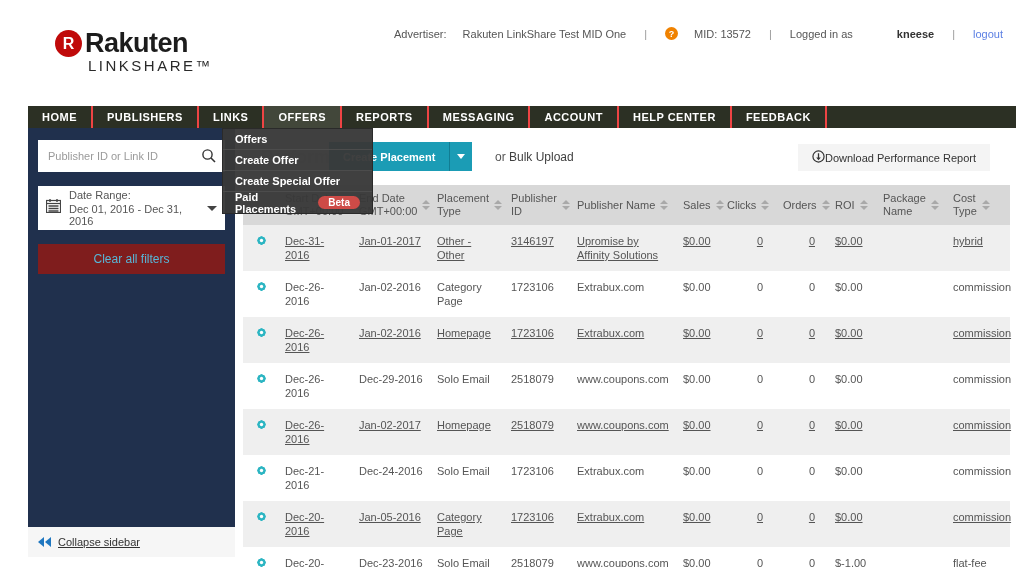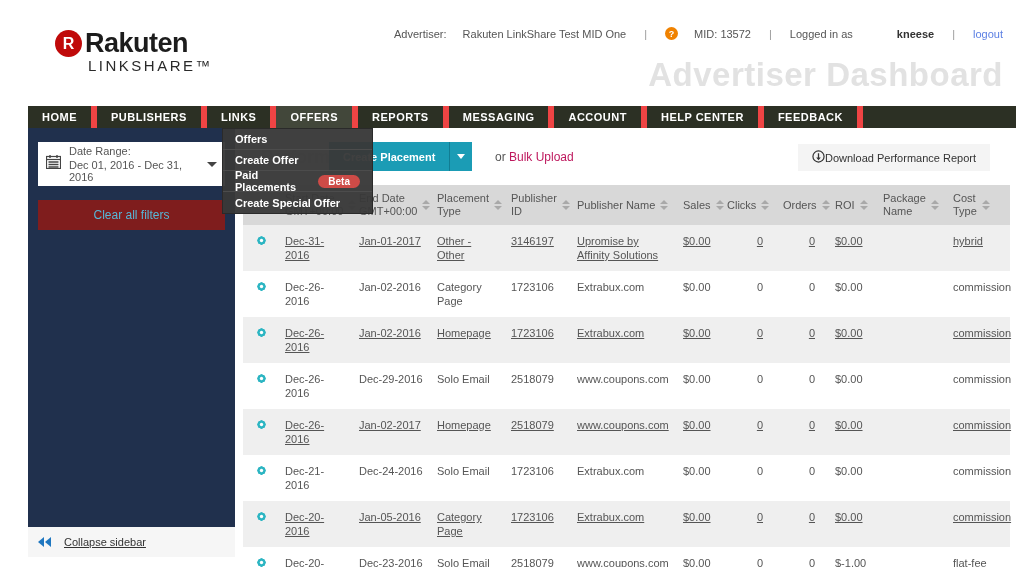--- a/index.html
+++ b/index.html
@@ -19,21 +19,21 @@
   .meta .sep { color:#999; padding:0 2px; }
   .help-badge { width:13px; height:13px; border-radius:50%; background:#f08200; color:#fff; font-size:9px; font-weight:bold;
                 display:inline-flex; align-items:center; justify-content:center; }
   .meta .user { font-weight:bold; color:#333;padding-left:28px; }
   .meta a.logout { color:#5b7fe3; text-decoration:none; }
   .dash-title { position:absolute; top:56px; right:30px; font-size:33px; font-weight:bold; color:#e2e2e2; letter-spacing:0.5px; }
 
   
   .navbar { position:absolute; left:28px; top:106px; width:988px; height:22px; background:#2c3024; display:flex; z-index:6; }
   .nav-item { color:#fff; font-size:11px; font-weight:bold; letter-spacing:0.5px; line-height:22px; padding:0 14px;
-              border-right:6px solid #ef4444; cursor:pointer; white-space:nowrap; }
+              border-right:2px solid #ef4444; cursor:pointer; white-space:nowrap; }
   .nav-item.active { background:#42473a; }
 
   
   .offers-menu { position:absolute; left:222px; top:128px; width:151px; z-index:10; background:rgba(56,56,56,0.96);
                  border:1px solid #2a2a2a; }
   .menu-item { display:flex; align-items:center; padding:4px 12px; height:21px; color:#fff; font-size:11px; font-weight:bold;
                border-bottom:1px solid #4c4c4c; cursor:pointer; }
   .menu-item:last-child { border-bottom:none; }
   .beta-badge { background:#ce4b47; color:#fff; font-size:10px; font-weight:bold; border-radius:9px; padding:1px 10px; margin-left:9px; }
 
@@ -45,34 +45,34 @@
   .search-input::placeholder { color:#9a9a9a; }
   .search-icon { position:absolute; right:8px; top:8px; }
   .date-box { margin:14px 10px 0 10px; background:#fff; height:44px; display:flex; align-items:center; padding:0 8px; cursor:pointer; }
   .date-texts { flex:1; margin-left:8px; }
   .date-label { font-size:11px; color:#555; }
   .date-value { font-size:11px; color:#555; margin-top:2px; }
   .date-caret { width:0; height:0; border-left:5px solid transparent; border-right:5px solid transparent; border-top:5px solid #444; }
   .clear-filters { margin:14px 10px 0 10px; background:#7f1d1d; height:30px; display:flex; align-items:center; justify-content:center;
                    font-size:12px; color:#57b7d8; cursor:pointer; }
   .collapse-row { position:absolute; left:28px; top:527px; width:207px; height:30px; background:#f6f6f6;
-                  display:flex; align-items:center; padding-left:10px; gap:12px; }
+                  display:flex; align-items:center; padding-left:10px; gap:6px; }
   .collapse-link { font-size:11px; color:#333; text-decoration:underline; cursor:pointer; }
 
   
   .main { position:absolute; left:243px; top:128px; width:767px; height:439px; background:#fff; }
   .toolbar { position:relative; height:57px; }
   .section-title { position:absolute; left:18px; top:19px; font-size:18px; font-weight:bold; color:#d8d8d8; white-space:nowrap; z-index:1; }
   .create-split { position:absolute; left:86px; top:14px; display:flex; height:29px; z-index:3; }
   .create-btn { background:#1b9cb5; color:#fff; font-size:11px; font-weight:bold; border:none; padding:0 14px; cursor:pointer;
                 font-family:"Liberation Sans", sans-serif; }
   .create-caret { width:23px; background:#1b9cb5; border-left:1px solid #117d93; display:flex; align-items:center; justify-content:center; cursor:pointer; }
   .create-caret i { width:0; height:0; border-left:4px solid transparent; border-right:4px solid transparent; border-top:5px solid #fff; }
   .or-upload { position:absolute; left:252px; top:22px; font-size:12px; color:#555; z-index:3; white-space:nowrap; }
-  .or-upload a { color:#be185d; text-decoration:none; cursor:pointer;margin-top:44px; }
+  .or-upload a { color:#404040; text-decoration:none; cursor:pointer;margin-top:44px; }
   .download-btn { position:absolute; right:20px; top:16px; height:27px; background:#f4f4f4; border:none; display:flex; align-items:center;
                   padding:0 14px; font-size:11px; color:#333; cursor:pointer; font-family:"Liberation Sans", sans-serif; }
 
   
   table { border-collapse:collapse; table-layout:fixed; width:767px; font-size:11px; color:#555; }
   thead th { background:#d8d8d8; height:40px; font-weight:normal; text-align:left; padding:4px 6px; vertical-align:middle; }
   .th-flex { display:flex; align-items:center; }
   .th-lines { display:flex; flex-direction:column; line-height:13px; }
   .sort-icon { display:inline-flex; flex-direction:column; gap:2px; margin-left:5px; cursor:pointer; }
   .sort-icon i { display:block; width:0; height:0; border-left:4px solid transparent; border-right:4px solid transparent; }
@@ -103,21 +103,20 @@
     <span class="sep">|</span>
     <span class="help-badge">?</span>
     <span>MID: 13572</span>
     <span class="sep">|</span>
     <span>Logged in as</span>
     <span class="user">kneese</span>
     <span class="sep">|</span>
     <a class="logout">logout</a>
   </div>
 
-  <div class="dash-title">Advertiser Dashboard</div>
 
   <div class="navbar">
       <div class="nav-item">HOME</div>
       <div class="nav-item">PUBLISHERS</div>
       <div class="nav-item">LINKS</div>
       <div class="nav-item active">OFFERS</div>
       <div class="nav-item">REPORTS</div>
       <div class="nav-item">MESSAGING</div>
       <div class="nav-item">ACCOUNT</div>
       <div class="nav-item">HELP CENTER</div>
@@ -125,29 +124,38 @@
     </div>
 
   <div class="offers-menu">
       <div class="menu-item">
         <span>Offers</span>
       </div>
       <div class="menu-item">
         <span>Create Offer</span>
       </div>
       <div class="menu-item">
+        <span>Create Special Offer</span>
+      </div>
+      <div class="menu-item">
         <span>Paid Placements</span>
         <span class="beta-badge">Beta</span>
       </div>
-      <div class="menu-item">
-        <span>Create Special Offer</span>
-      </div>
     </div>
 
   <div class="sidebar">
+    <div class="search-wrap">
+      <input class="search-input" placeholder="Publisher ID or Link ID" style="">
+      <span class="search-icon">
+        <svg width="16" height="16" viewBox="0 0 16 16">
+            <circle cx="6.5" cy="6.5" r="4.6" fill="none" stroke="#333" stroke-width="1.4"></circle>
+            <line x1="10" y1="10" x2="14" y2="14" stroke="#333" stroke-width="1.6"></line>
+          </svg>
+      </span>
+    </div>
     <div class="date-box">
       <span>
         <svg width="15" height="14" viewBox="0 0 15 14">
             <rect x="0.5" y="1.5" width="14" height="12" fill="none" stroke="#444" stroke-width="1.2"></rect>
             <line x1="0.5" y1="4.5" x2="14.5" y2="4.5" stroke="#444" stroke-width="1.2"></line>
             <line x1="4" y1="0" x2="4" y2="3" stroke="#444" stroke-width="1.4"></line>
             <line x1="11" y1="0" x2="11" y2="3" stroke="#444" stroke-width="1.4"></line>
             <line x1="2.5" y1="7" x2="12.5" y2="7" stroke="#444" stroke-width="1.5"></line>
             <line x1="2.5" y1="9.5" x2="12.5" y2="9.5" stroke="#444" stroke-width="1.5"></line>
             <line x1="2.5" y1="12" x2="12.5" y2="12" stroke="#444" stroke-width="1.5"></line>

